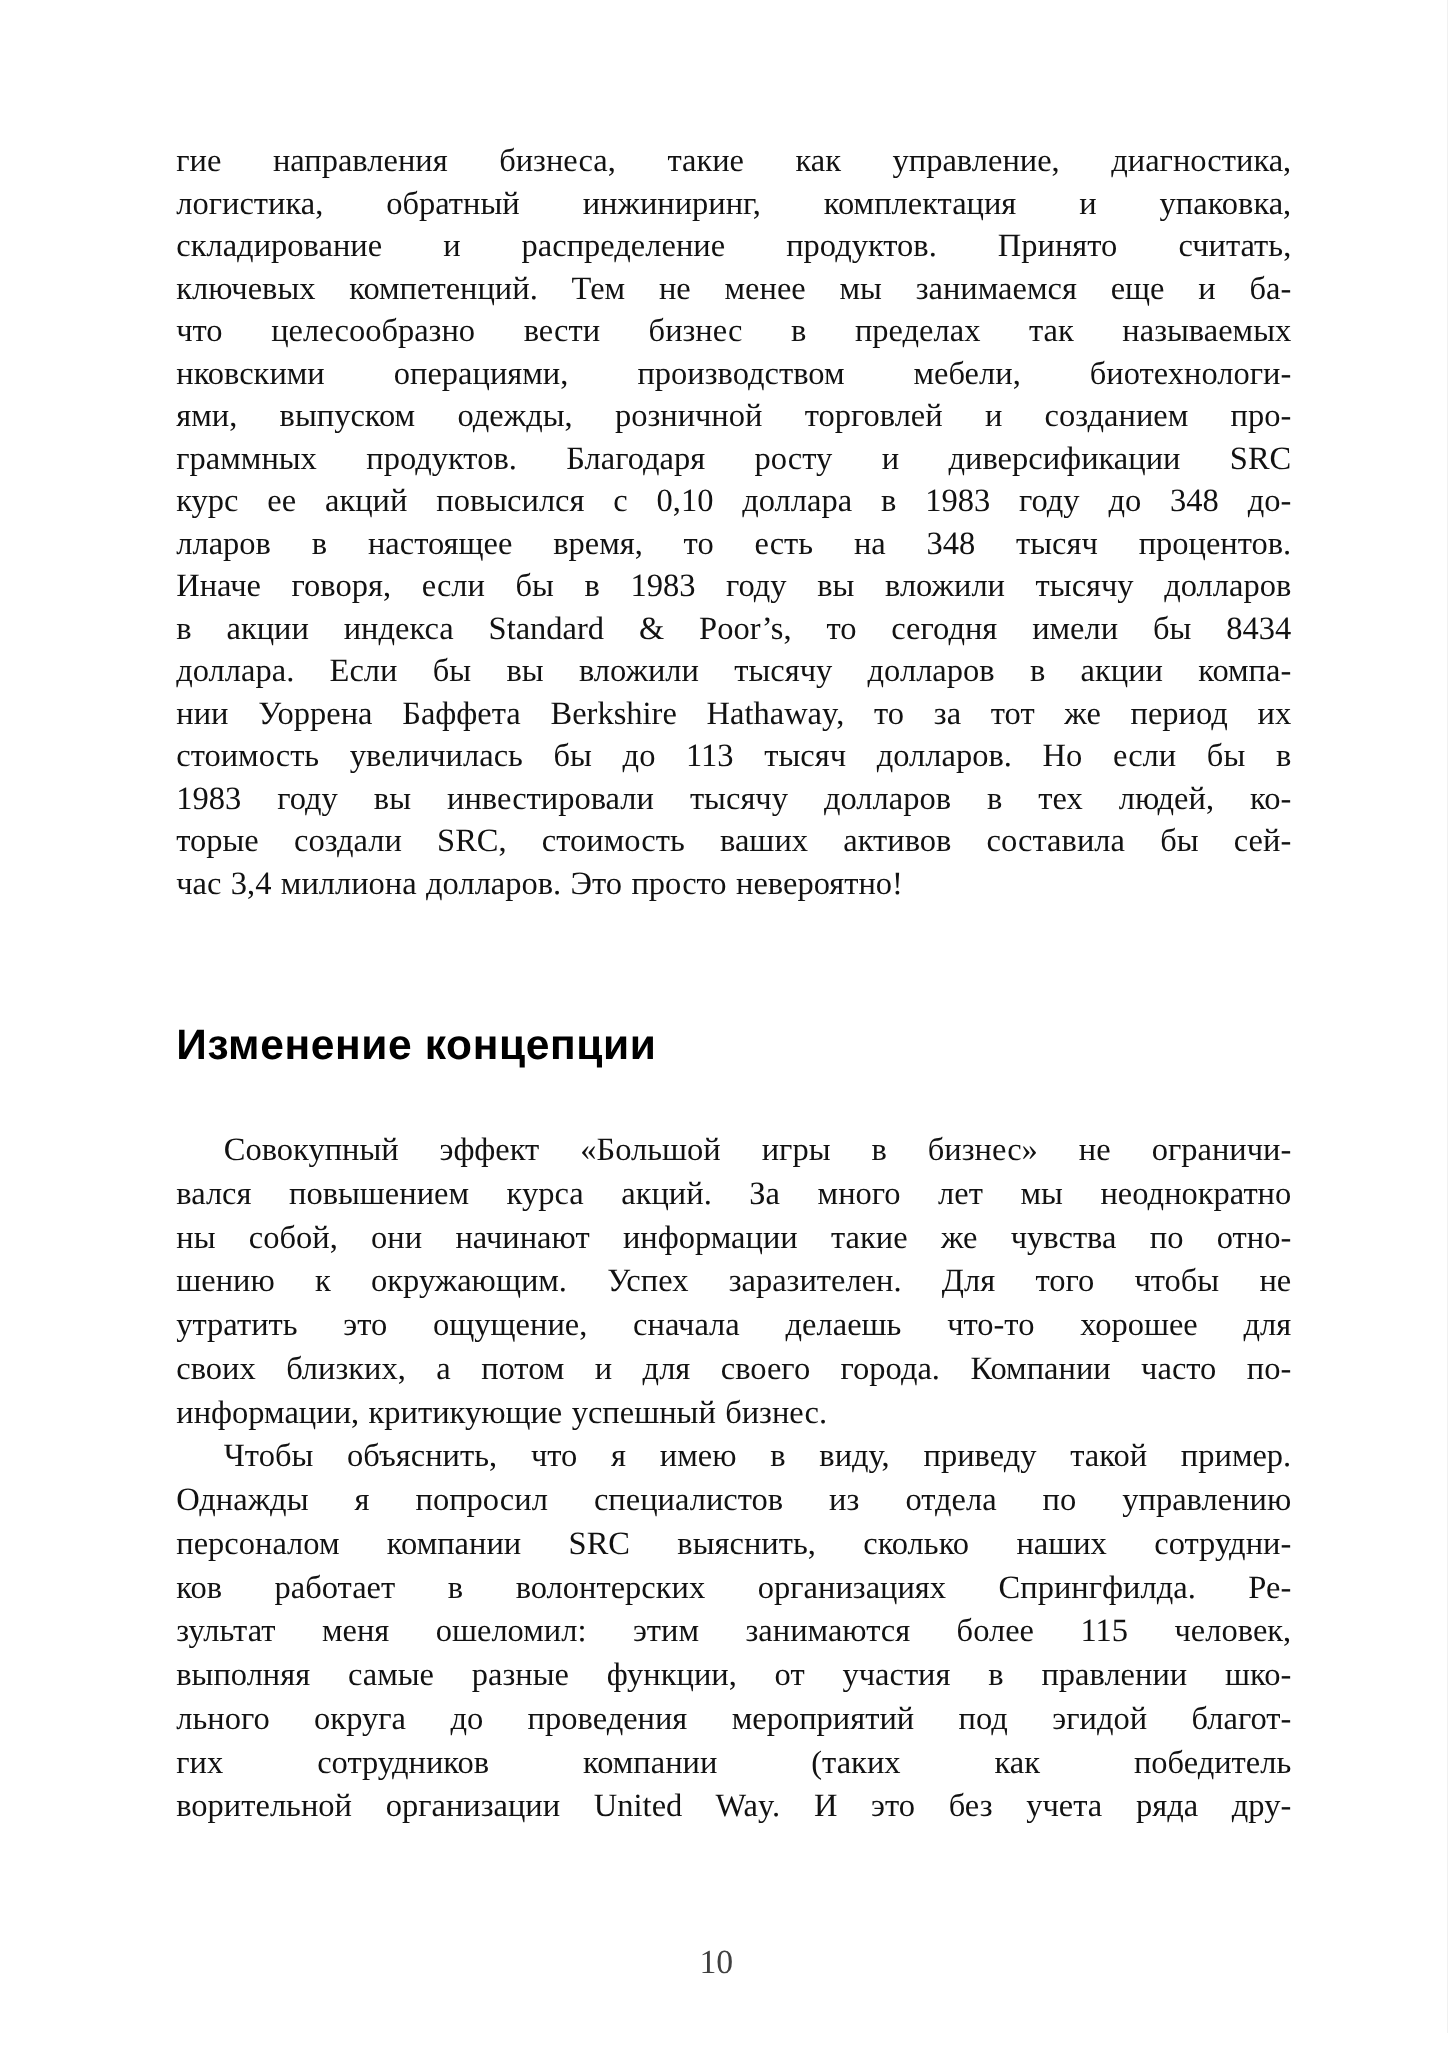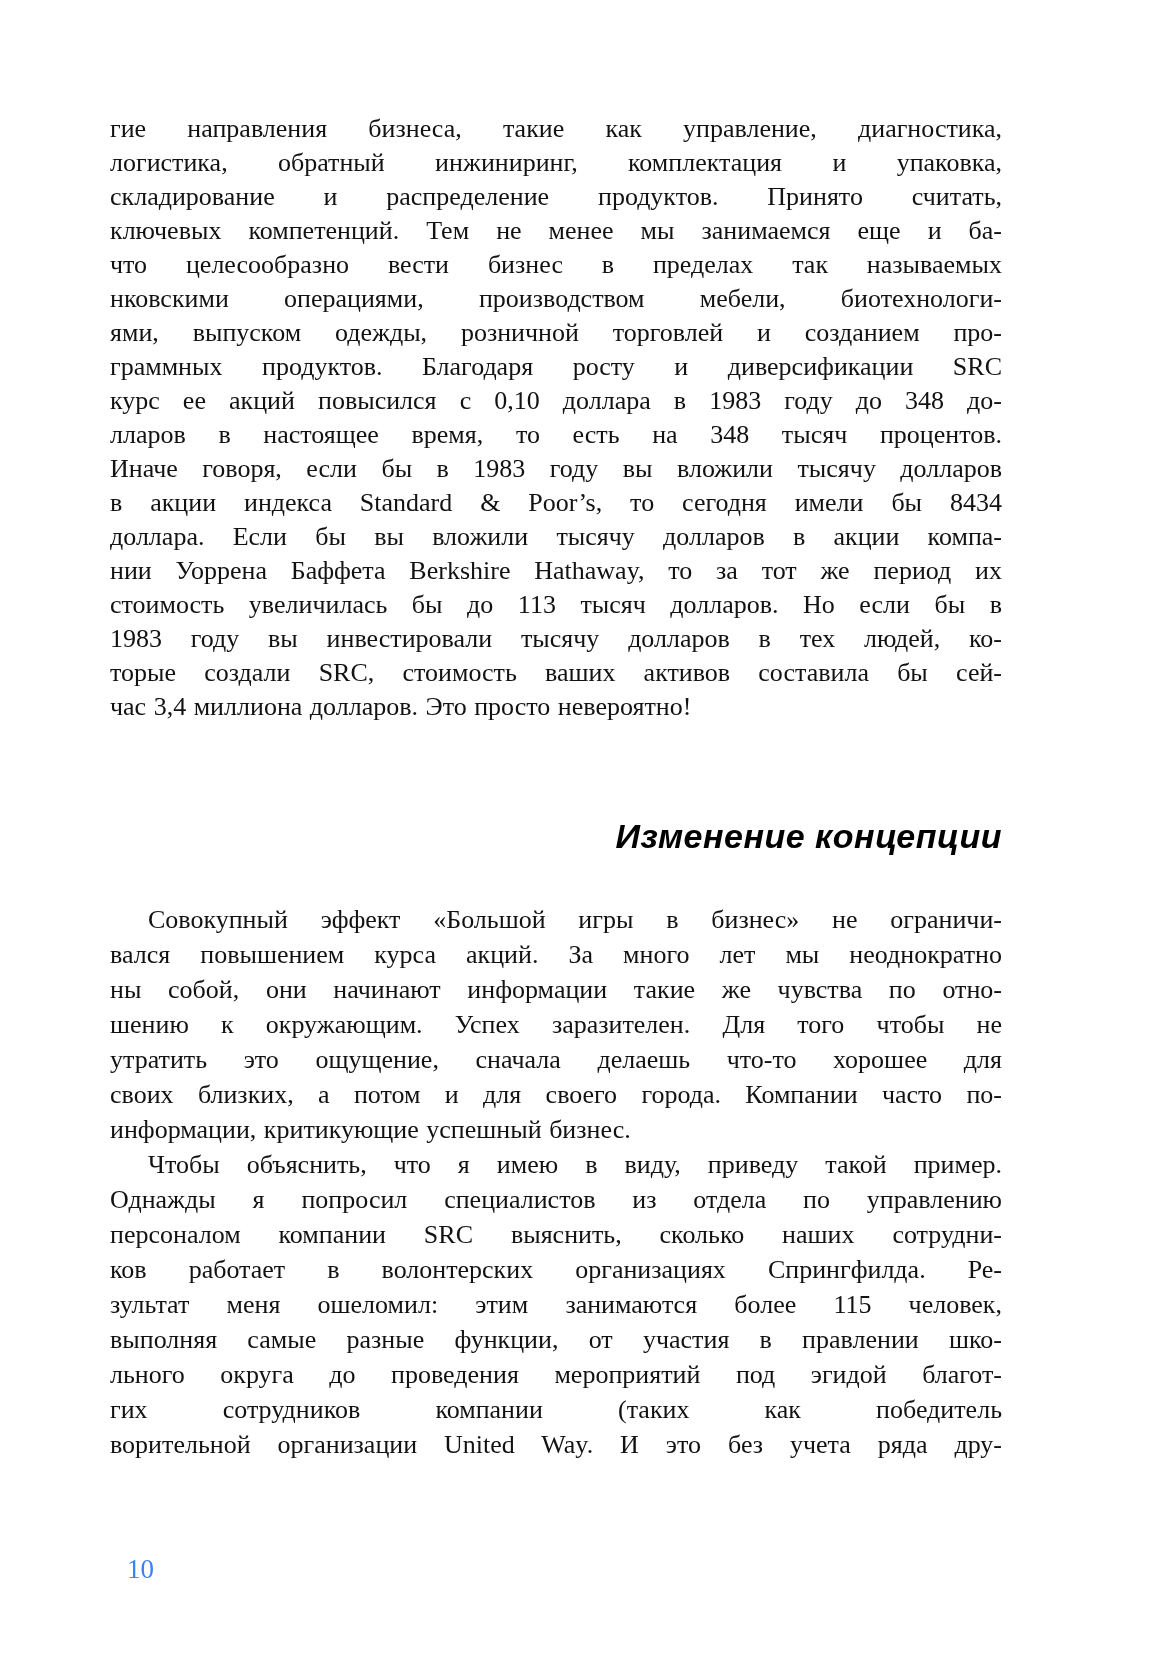--- a/index.html
+++ b/index.html
@@ -12,21 +12,21 @@
     width: 1158px;
     height: 1654px;
     margin: 0 auto;
     background: #ffffff;
     overflow: hidden;
     font-family: "Liberation Serif", "DejaVu Serif", serif;
     color: #121212;
   }
   .text-column {
     position: absolute;
-    left: 110px;
+    left: 141px;
     top: 112px;
     width: 892px;
   }
   .paragraph {
     margin: 0;
     padding: 0;
   }
   .line {
     font-size: 26px;
     line-height: 34px;
@@ -40,38 +40,37 @@
   }
   .line.no-stretch {
     text-align-last: left;
     font-family: Liberation Serif, serif;
   }
   .line.indent {
     text-indent: 38px;
   }
   .section-heading {
     font-family: "Liberation Sans", "DejaVu Sans", sans-serif;
-    font-style: italic;
     font-weight: bold;
     font-size: 34px;
     line-height: 40px;
-    text-align: right;
+    text-align: left;
     color: #000000;
     margin: 92px 0 46px 0;
     letter-spacing: 0.5px;
   }
   .page-number {
     position: absolute;
     top: 1552px;
     left: 127px;
     width: 892px;
-    text-align: left;
+    text-align: center;
     font-size: 27px;
     line-height: 34px;
-    color: #3b82f6;
+    color: #404040;
   }
 </style>
 </head>
 <body>
 
 <div class="page">
   <div class="text-column">
 
     <section class="paragraph">
       <div class="line">гие направления бизнеса, такие как управление, диагностика,</div>

